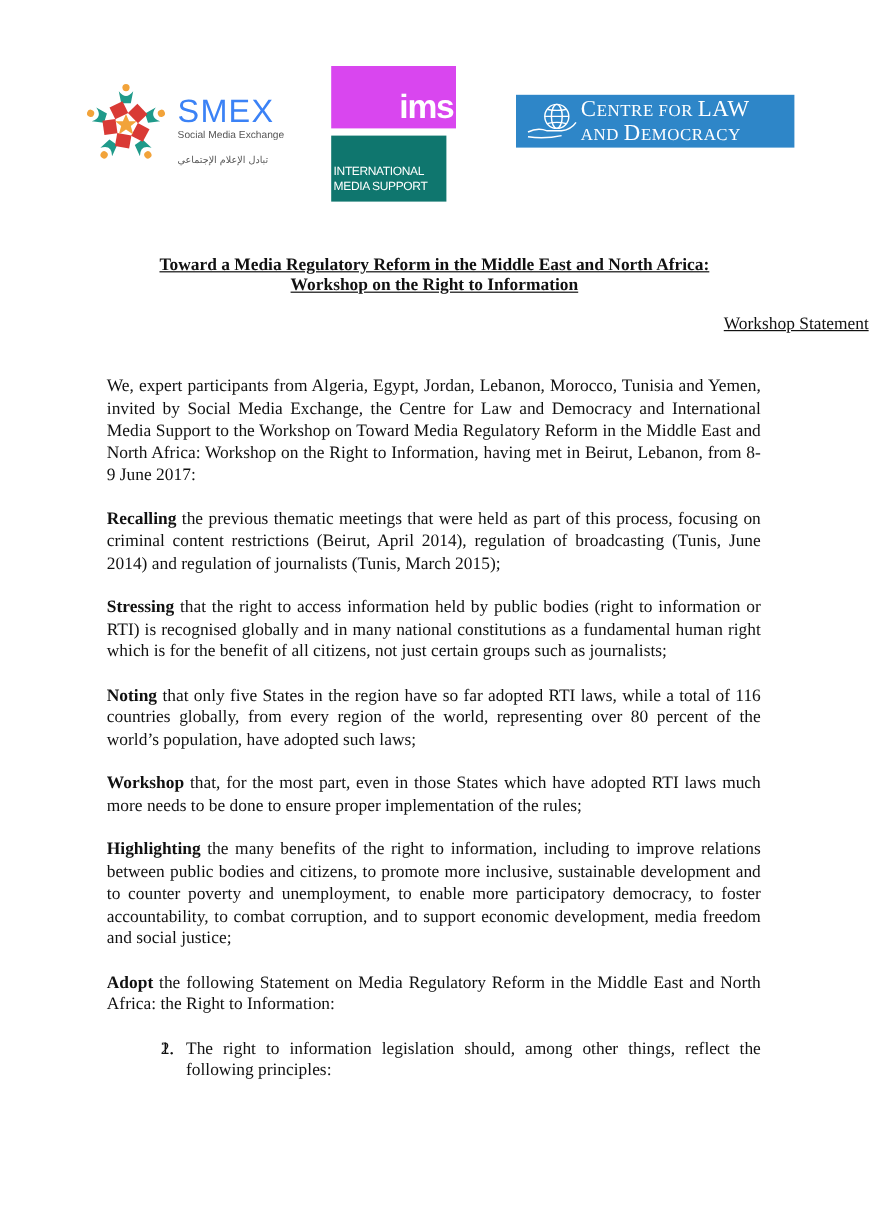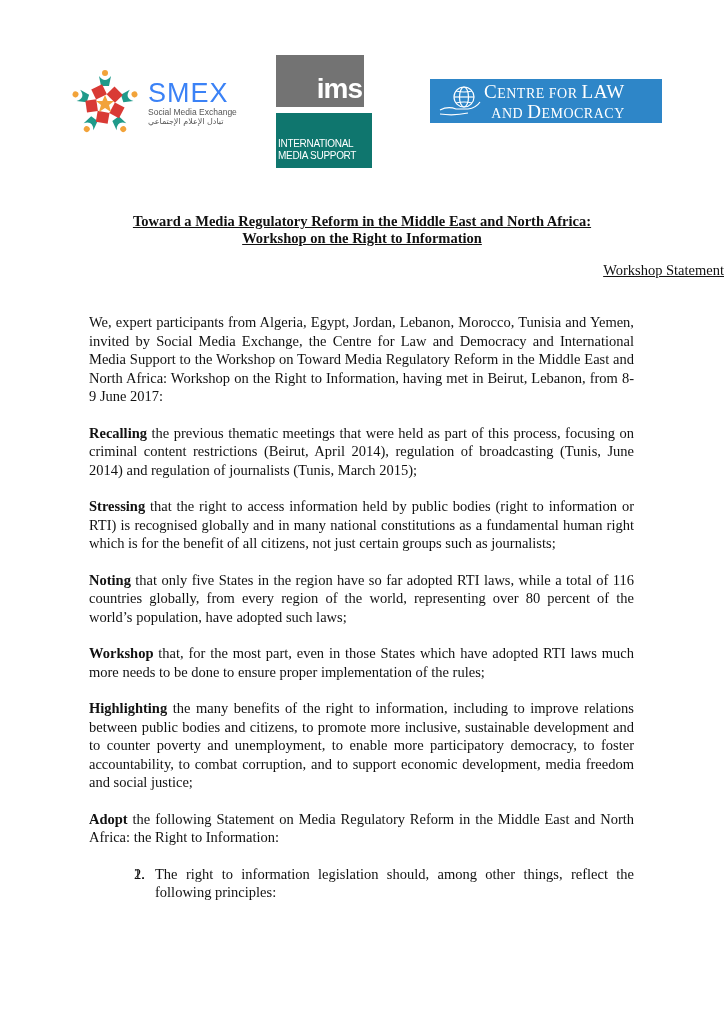--- a/index.html
+++ b/index.html
@@ -3,30 +3,30 @@
   <meta charset="utf-8">
   <style>
     html, body { margin: 0; padding: 0; background: #ffffff; }
     body { width: 724px; height: 1024px; position: relative; overflow: hidden; font-family: "Liberation Serif", serif; color: #111; }
     .logo-row { position: absolute; top: 50px; left: 0; width: 724px; height: 130px; }
     .smex { position: absolute; left: 72px; top: 20px; width: 170px; height: 65px; }
     .smex-mark { position: absolute; left: 0; top: 0; width: 66px; height: 66px; }
     .smex-text { position: absolute; left: 76px; top: 10px; }
     .smex-name { font-family: "Liberation Sans", sans-serif; font-size: 27px; color: #3b82f6; letter-spacing: 1px; line-height: 27px; }
     .smex-sub { font-family: "Liberation Sans", sans-serif; font-size: 8.5px; color: #555; line-height: 10px; }
-    .smex-ar { font-family: "DejaVu Sans", sans-serif; font-size: 8px; color: #555; line-height: 10px; direction: rtl; text-align: left; }
+    .smex-ar { font-family: "DejaVu Sans", sans-serif; font-size: 8px; color: #555; line-height: 10px; direction: rtl; text-align: left; margin-top: 12px; }
     .ims { position: absolute; left: 276px; top: 5px; width: 88px; height: 113px; }
-    .ims-top { width: 88px; height: 52px; background: #737373; position: relative; }
+    .ims-top { width: 104px; height: 52px; background: #d946ef; position: relative; }
     .ims-word { position: absolute; right: 2px; bottom: 4px; font-family: "Liberation Sans", sans-serif; font-weight: bold; font-size: 28px; color: #fff; letter-spacing: -1px; line-height: 28px; }
     .ims-gap { height: 6px; }
     .ims-bot { width: 96px; height: 55px; background: #0f766e; position: relative; }
     .ims-sub { position: absolute; left: 2px; bottom: 6px; font-family: "Liberation Sans", sans-serif; font-size: 10px; color: #fff; line-height: 12px; letter-spacing: -0.3px; }
     .cld { position: absolute; left: 430px; top: 29px; width: 232px; height: 44px; background: #2e86c8; }
     .cld-globe { position: absolute; left: 8px; top: 5px; width: 44px; height: 34px; }
-    .cld-text { position: absolute; left: 54px; top: 4px; font-family: "Liberation Serif", serif; color: #fff; font-size: 19px; line-height: 18px; letter-spacing: 0.5px; text-align: right; }
+    .cld-text { position: absolute; left: 54px; top: 4px; font-family: "Liberation Serif", serif; color: #fff; font-size: 19px; line-height: 18px; letter-spacing: 0.5px; }
     .cld-text .sc { font-size: 14px; }
     .title { position: absolute; top: 213px; left: 0; width: 724px; text-align: center; font-weight: bold; font-size: 14.5px; line-height: 17px; text-decoration: underline; }
     .subtitle { position: absolute; top: 262px; left: 0; width: 724px; text-align: right; font-size: 14.5px; text-decoration: underline; }
     .body { position: absolute; top: 295px; left: 89px; width: 545px; font-size: 14.5px; line-height: 18.5px; text-align: justify; margin-top: 18px; }
     .body p { margin: 0 0 18px 0; }
     .body b { font-weight: bold; }
     ol.items { margin: 0; padding: 0; list-style: none; }
     ol.items li { position: relative; padding-left: 66px; margin-bottom: 18px; }
     ol.items .num { position: absolute; left: 45px; top: 0; }
   </style>

